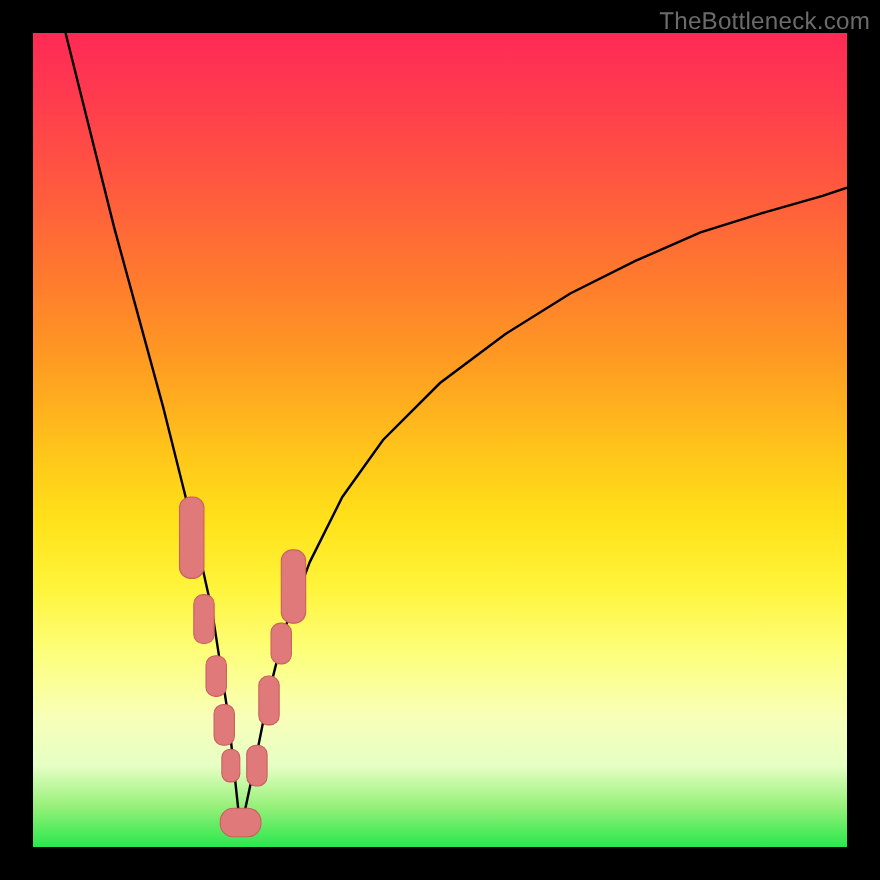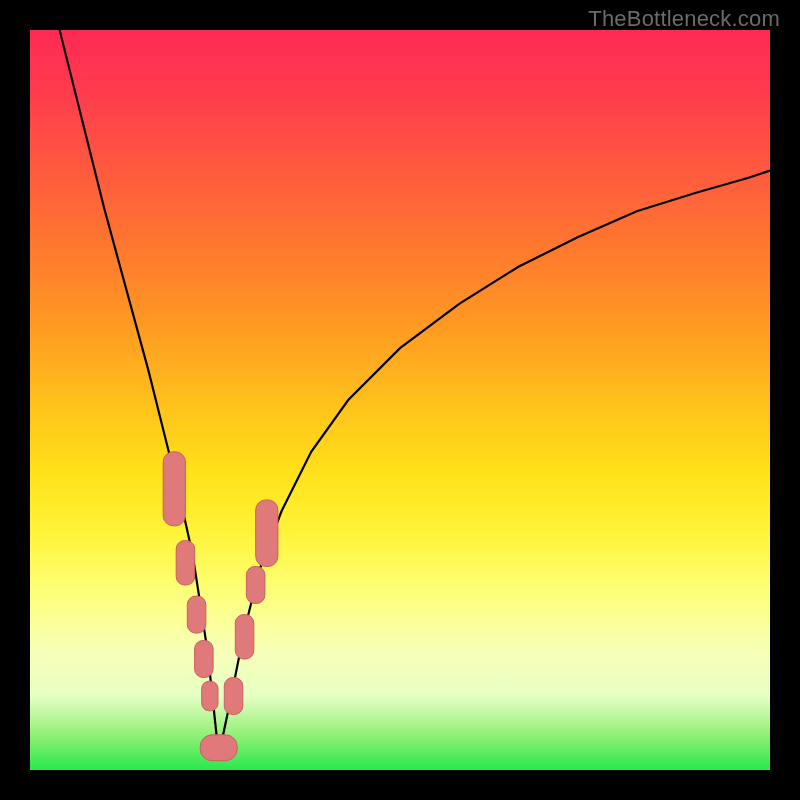--- a/index.html
+++ b/index.html
@@ -46,21 +46,21 @@
   .svg-layer {
     position: absolute;
     top: 0;
     left: 0;
     width: 740px;
     height: 740px;
   }
   .watermark {
     position: absolute;
     top: 6px;
-    right: 20px;
+    right: 9px;
     color: #6b6b6b;
     font-size: 22px;
     letter-spacing: 0.2px;
   }
 </style>
 </head>
 <body>
 
 <div class="frame">
   <div class="plot-area">

